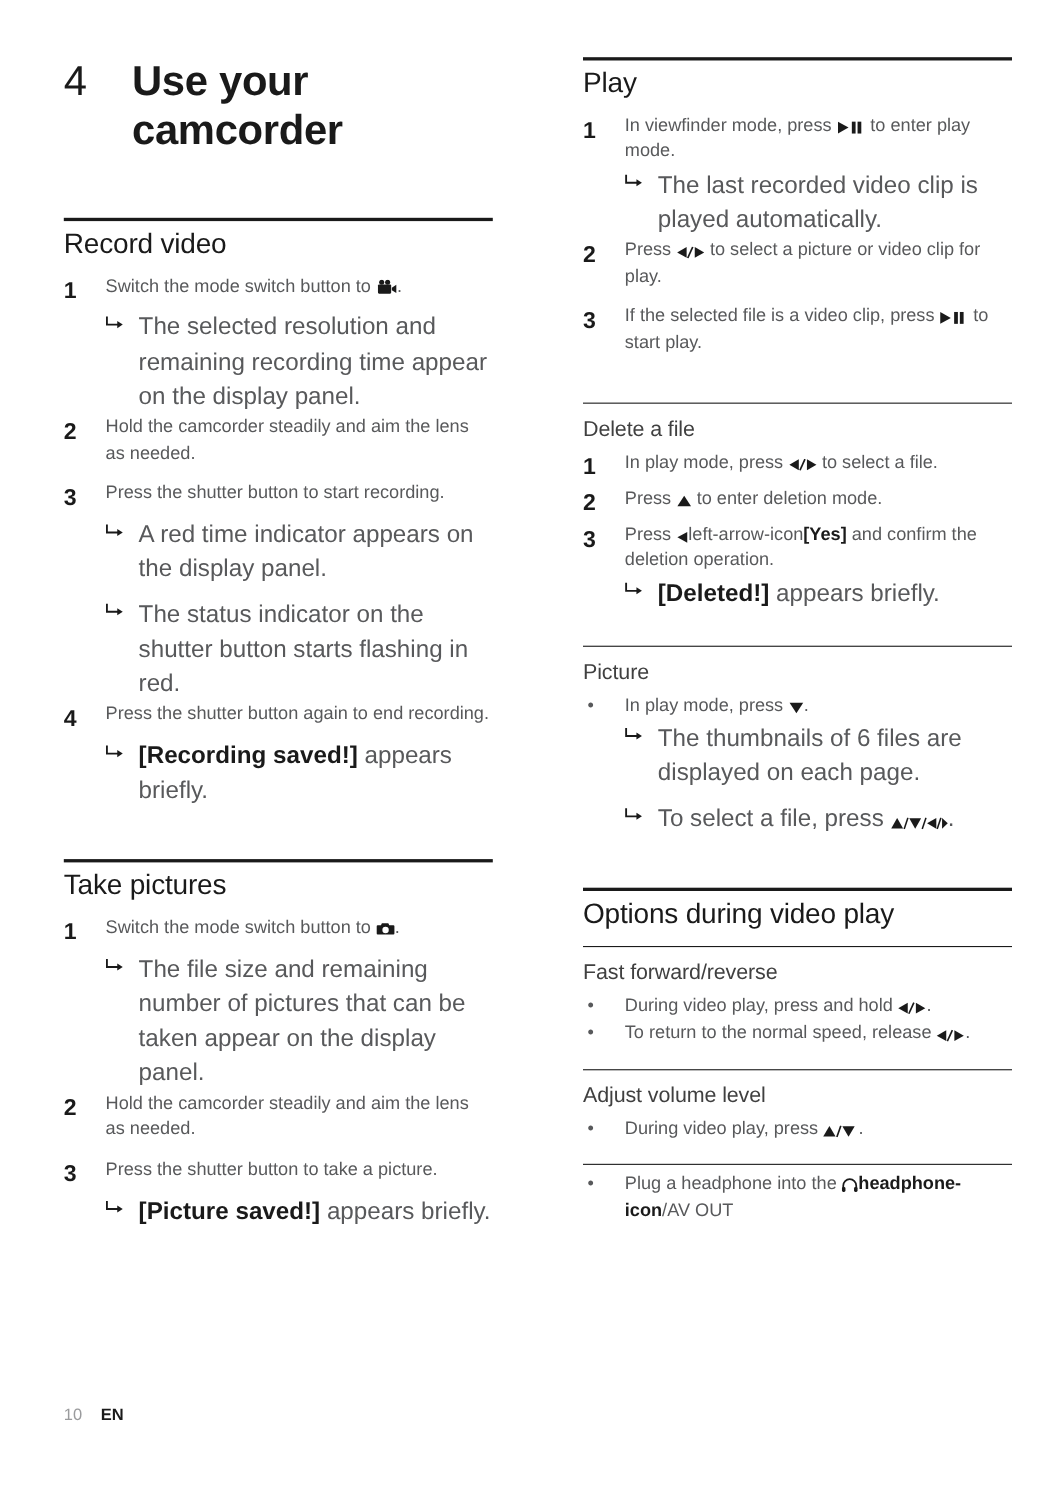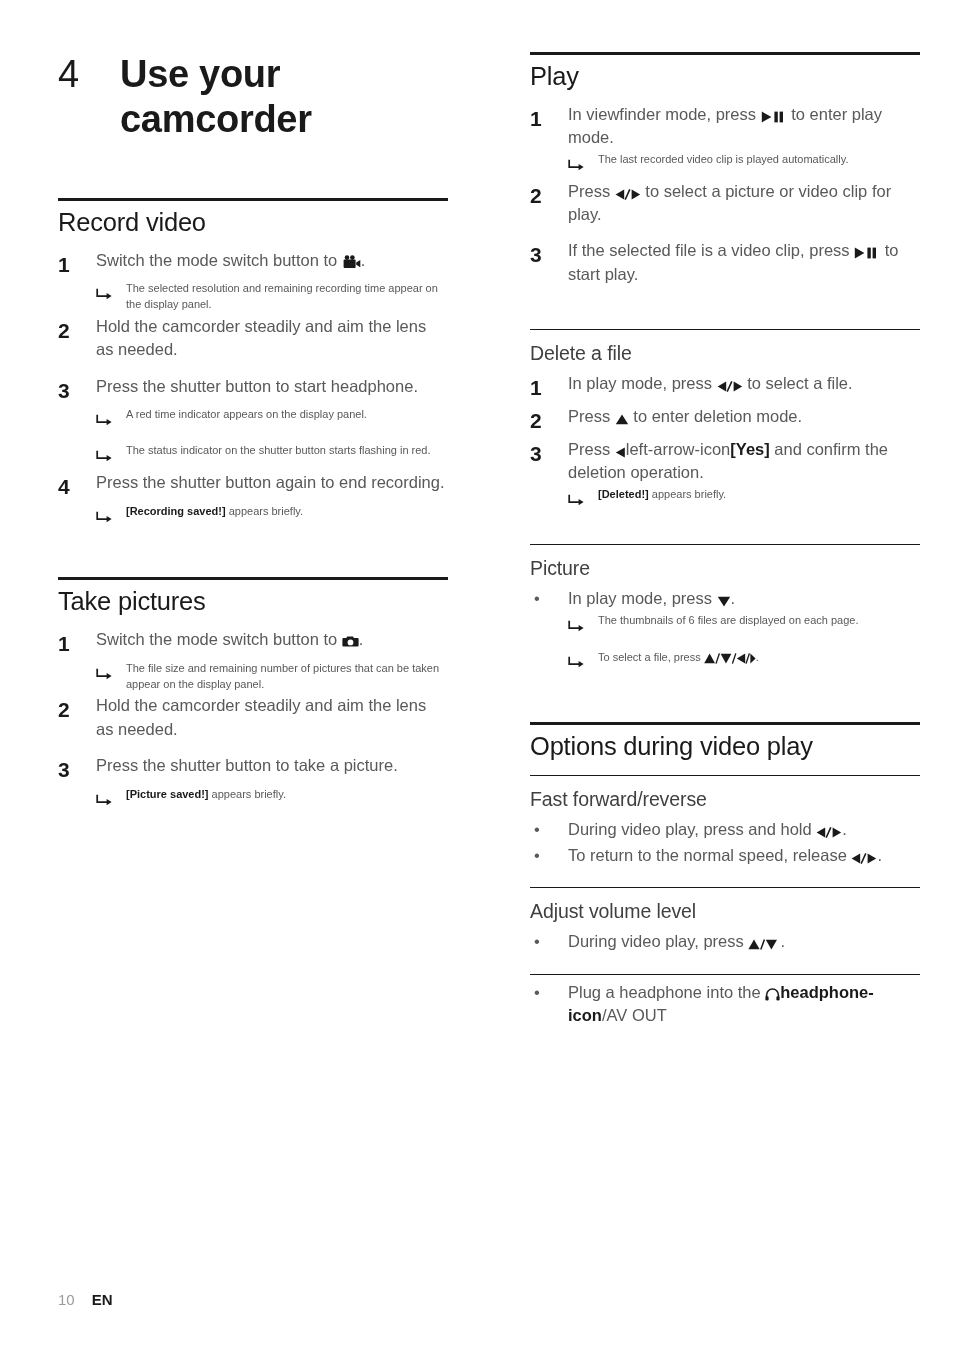--- a/index.html
+++ b/index.html
@@ -133,21 +133,21 @@
     margin-bottom: 2px;
   }
   .sub-arrow {
     width: 30px;
     flex: none;
     line-height: 1.42;
     padding-top: 3px;
   }
   .sub-body {
     flex: 1;
-    font-size: 11px;
+    font-size: 22px;
     color: #58595b;
     line-height: 1.42;
   }
   .sub-indent { padding-left: 38px; }
 
   b, .bold { font-weight: 700; color: #1a1a1a; }
 
   
   .glyph {
     display: inline-block;
@@ -156,21 +156,21 @@
     font-size: 15px;
     line-height: 1;
     white-space: nowrap;
   }
   .glyph svg { display: inline-block; vertical-align: -2px; }
 
   
   .footer {
     position: absolute;
     left: 58px;
-    bottom: 42px;
+    bottom: 55px;
     display: flex;
     align-items: baseline;
   }
   .footer-page {
     font-size: 15px;
     color: #9a9b9d;
     margin-right: 17px;
   }
   .footer-lang {
     font-size: 15px;
@@ -212,21 +212,21 @@
         <div class="sub-body">The selected resolution and remaining recording time appear on the display panel.</div>
       </div>
 
       <div class="step step-gap">
         <div class="step-num">2</div>
         <div class="step-body">Hold the camcorder steadily and aim the lens as needed.</div>
       </div>
 
       <div class="step">
         <div class="step-num">3</div>
-        <div class="step-body">Press the shutter button to start headphone.</div>
+        <div class="step-body">Press the shutter button to start recording.</div>
       </div>
       <div class="sub sub-indent">
         <div class="sub-arrow"><svg width="17" height="12" viewBox="0 0 17 12">
               <path d="M1.2 0.8 L1.2 8.1 L11.8 8.1" stroke="#1a1a1a" stroke-width="1.7" fill="none"></path>
               <path d="M10.6 4.9 L15.6 8.1 L10.6 11.3 Z" fill="#1a1a1a"></path>
             </svg></div>
         <div class="sub-body">A red time indicator appears on the display panel.</div>
       </div>
       <div class="sub sub-indent step-gap" style="margin-top:10px">
         <div class="sub-arrow"><svg width="17" height="12" viewBox="0 0 17 12">

